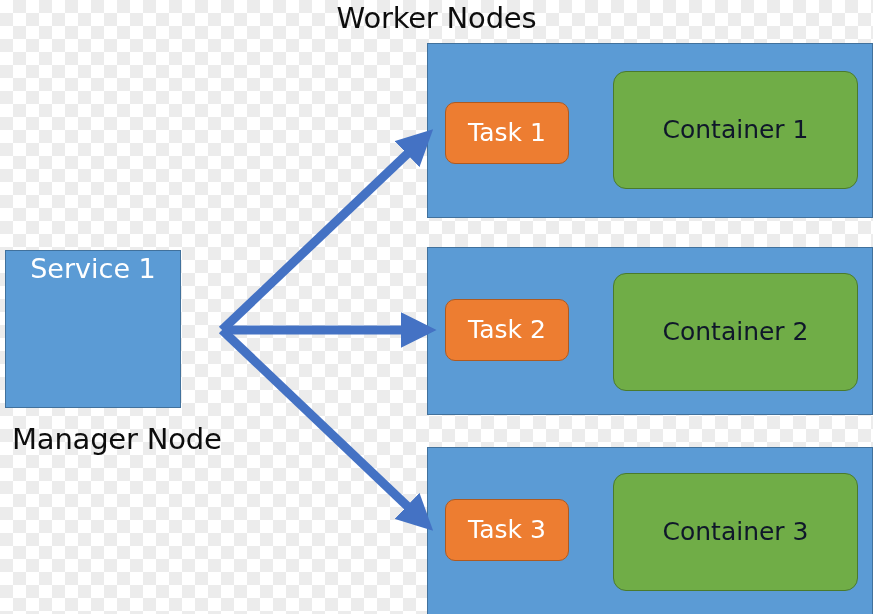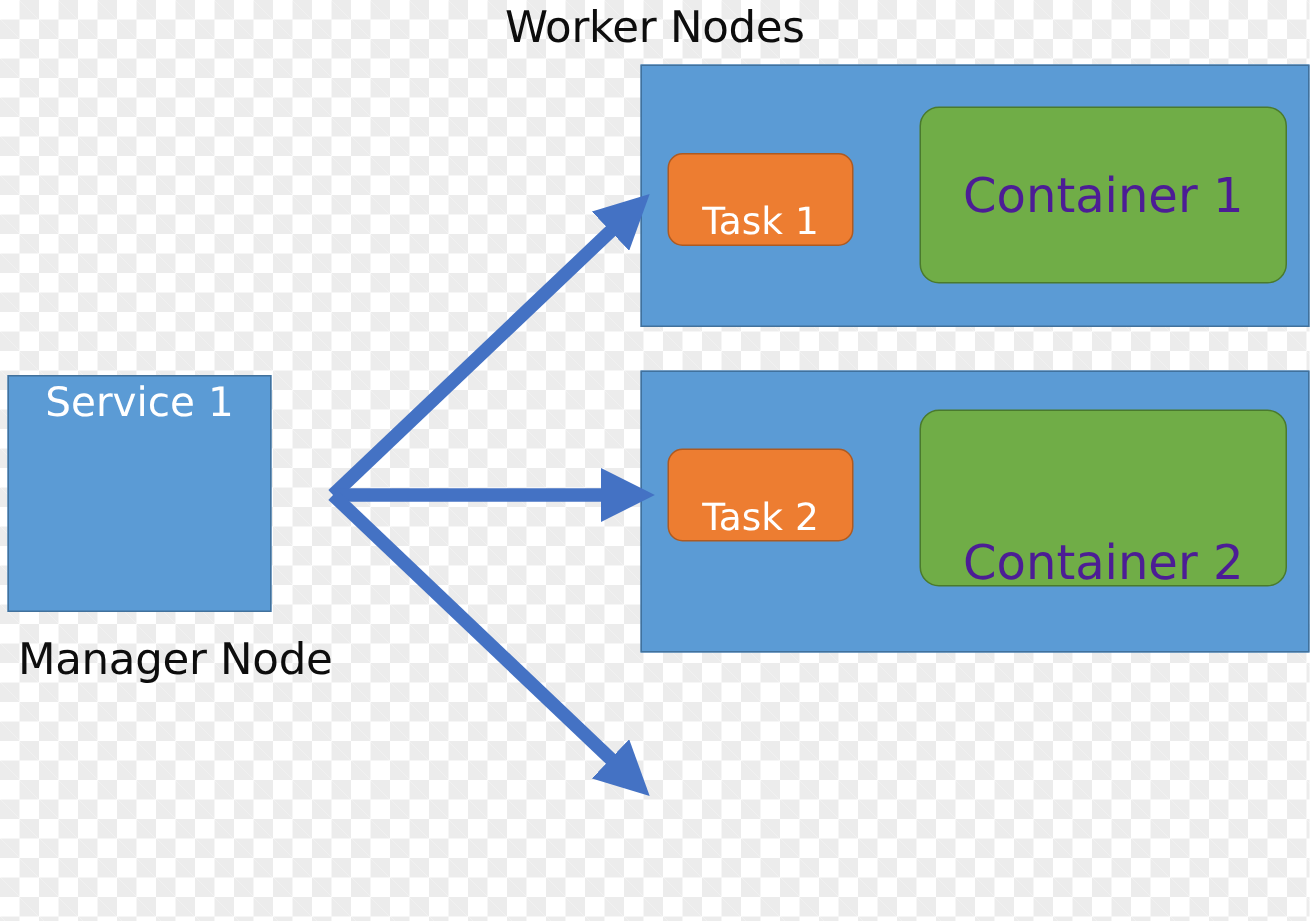--- a/index.html
+++ b/index.html
@@ -73,35 +73,35 @@
   
   .worker-node {
     position: absolute;
     left: 427px;
     width: 446px;
     background: #5b9bd5;
     border: 1px solid #41719c;
     box-sizing: border-box;
   }
   #worker-node-1 { top: 43px;  height: 175px; }
-  #worker-node-2 { top: 247px; height: 188px; }
+  #worker-node-2 { top: 247px; height: 168px; }
   #worker-node-3 { top: 447px; height: 167px; border-bottom: none; }
 
   
   .task-box {
     position: absolute;
     left: 17px;
     width: 124px;
     height: 62px;
     background: #ed7d31;
     border: 1px solid #ae5a21;
     border-radius: 10px;
     box-sizing: border-box;
     display: flex;
-    align-items: flex-end;
+    align-items: center;
     justify-content: center;
   }
   .task-box .label {
     color: #ffffff;
     font-size: 25px;
     line-height: 30px;
     white-space: nowrap;
   }
   #worker-node-1 .task-box { top: 58px; }
   #worker-node-2 .task-box { top: 51px; }
@@ -115,27 +115,27 @@
     height: 118px;
     background: #70ad47;
     border: 1px solid #4a7a2d;
     border-radius: 13px;
     box-sizing: border-box;
     display: flex;
     align-items: center;
     justify-content: center;
   }
   .container-box .label {
-    color: #4c1d95;
-    font-size: 32px;
+    color: #0f172a;
+    font-size: 25px;
     line-height: 30px;
     white-space: nowrap;
   }
   #worker-node-1 .container-box { top: 27px; }
-  #worker-node-2 .container-box { top: 25px; align-items: flex-end; }
+  #worker-node-2 .container-box { top: 25px; }
   #worker-node-3 .container-box { top: 25px; }
 
   
   #arrow-layer {
     position: absolute;
     left: 0;
     top: 0;
     width: 873px;
     height: 614px;
     pointer-events: none;
@@ -165,20 +165,28 @@
 
   <div class="worker-node" id="worker-node-2">
     <div class="task-box">
       <span class="label">Task 2</span>
     </div>
     <div class="container-box">
       <span class="label">Container 2</span>
     </div>
   </div>
 
+  <div class="worker-node" id="worker-node-3">
+    <div class="task-box">
+      <span class="label">Task 3</span>
+    </div>
+    <div class="container-box">
+      <span class="label">Container 3</span>
+    </div>
+  </div>
 
   <svg id="arrow-layer" viewBox="0 0 873 614" width="873" height="614">
     <defs>
       <marker id="arrowhead" markerWidth="4" markerHeight="4" refX="2.6" refY="2" orient="auto" markerUnits="strokeWidth">
         <path d="M0,0 L4,2 L0,4 Z" fill="#4472c4"></path>
       </marker>
     </defs>
     <g id="arrow-paths" stroke="#4472c4" stroke-width="9" fill="none" stroke-linecap="butt" marker-end="url(#arrowhead)">
         <line x1="222" y1="330" x2="424" y2="138"></line>
         <line x1="222" y1="330" x2="424" y2="330"></line>

